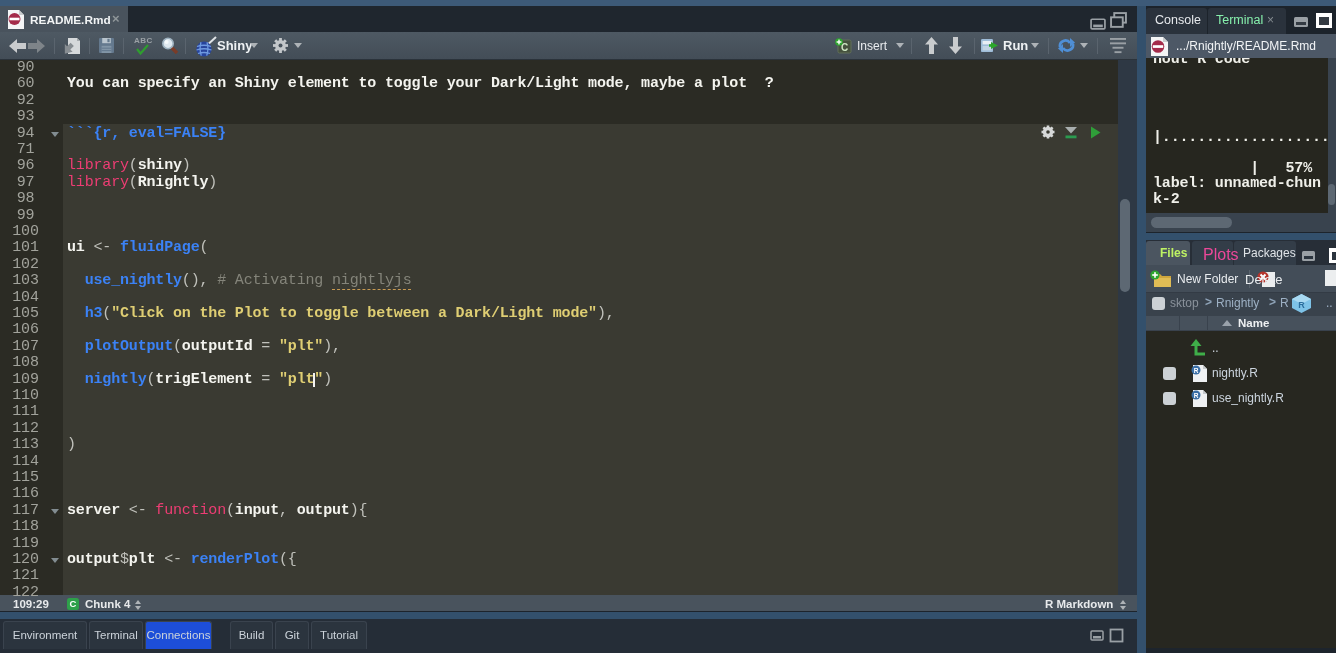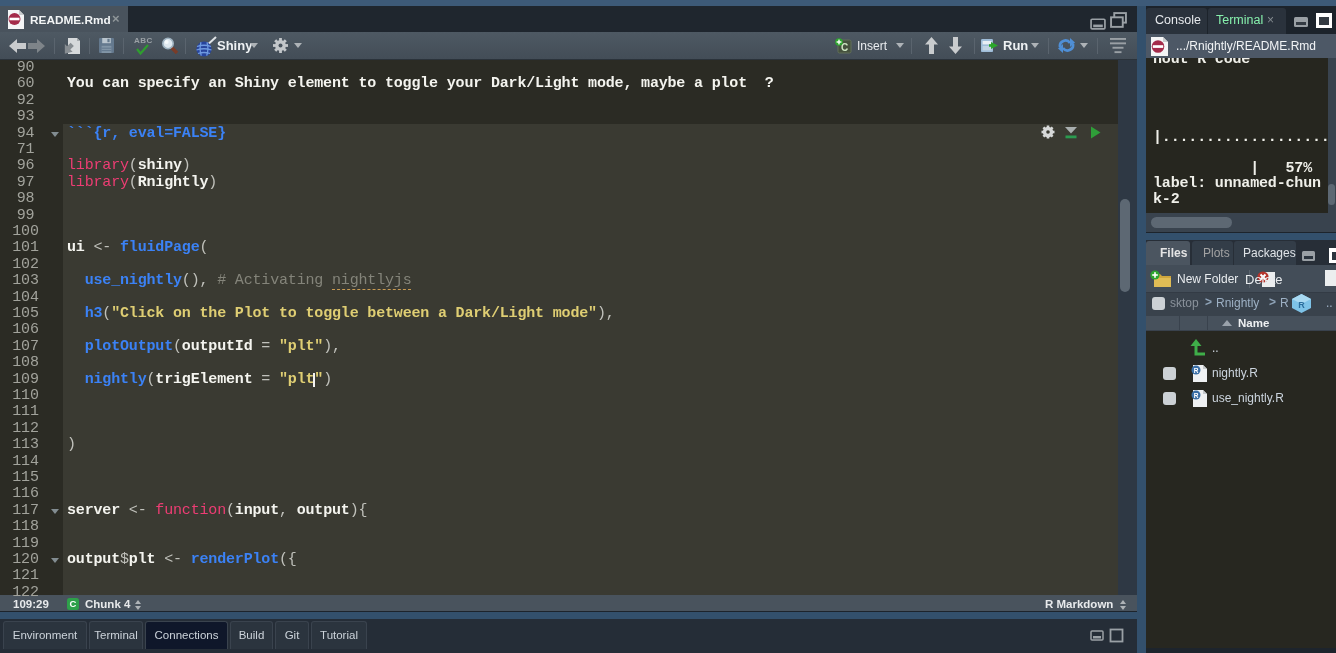--- a/index.html
+++ b/index.html
@@ -231,21 +231,21 @@
 <div class="a" style="left:13px;top:598px;font-size:11.5px;font-weight:bold;color:#e8eaec">109:29</div>
 <div class="a" style="left:67px;top:598px;width:12px;height:12px;background:#2ea04a;border-radius:2.5px;text-align:center;font-size:9.5px;line-height:12px;font-weight:bold;color:#fff">C</div>
 <div class="a" style="left:85px;top:598px;font-size:11.5px;font-weight:bold;color:#e8eaec">Chunk 4</div>
 <div class="a" style="left:135px;top:600px;width:0;height:0;border-left:3.5px solid transparent;border-right:3.5px solid transparent;border-bottom:4px solid #aeb3b7"></div>
 <div class="a" style="left:135px;top:606px;width:0;height:0;border-left:3.5px solid transparent;border-right:3.5px solid transparent;border-top:4px solid #aeb3b7"></div>
 <div class="a" style="left:1045px;top:598px;font-size:11.5px;font-weight:bold;color:#e8eaec">R Markdown</div>
 <div class="a" style="left:1120px;top:600px;width:0;height:0;border-left:3.5px solid transparent;border-right:3.5px solid transparent;border-bottom:4px solid #aeb3b7"></div>
 <div class="a" style="left:1120px;top:606px;width:0;height:0;border-left:3.5px solid transparent;border-right:3.5px solid transparent;border-top:4px solid #aeb3b7"></div>
 <div class="a" style="left:3px;top:621px;width:84px;height:28px;background:#2b343e;border:1px solid #3a434e;border-bottom:none;border-radius:3px 3px 0 0;text-align:center;font-size:11.5px;line-height:26px;color:#ccd3da">Environment</div>
 <div class="a" style="left:89px;top:621px;width:54px;height:28px;background:#2b343e;border:1px solid #3a434e;border-bottom:none;border-radius:3px 3px 0 0;text-align:center;font-size:11.5px;line-height:26px;color:#ccd3da">Terminal</div>
-<div class="a" style="left:145px;top:621px;width:83px;height:28px;background:#0f172a;border:1px solid #3a434e;border-bottom:none;border-radius:3px 3px 0 0;text-align:center;font-size:11.5px;line-height:26px;color:#ccd3da">Connections</div>
+<div class="a" style="left:145px;top:621px;width:67px;height:28px;background:#1d4ed8;border:1px solid #3a434e;border-bottom:none;border-radius:3px 3px 0 0;text-align:center;font-size:11.5px;line-height:26px;color:#ccd3da">Connections</div>
 <div class="a" style="left:230px;top:621px;width:43px;height:28px;background:#2b343e;border:1px solid #3a434e;border-bottom:none;border-radius:3px 3px 0 0;text-align:center;font-size:11.5px;line-height:26px;color:#ccd3da">Build</div>
 <div class="a" style="left:275px;top:621px;width:34px;height:28px;background:#2b343e;border:1px solid #3a434e;border-bottom:none;border-radius:3px 3px 0 0;text-align:center;font-size:11.5px;line-height:26px;color:#ccd3da">Git</div>
 <div class="a" style="left:311px;top:621px;width:56px;height:28px;background:#2b343e;border:1px solid #3a434e;border-bottom:none;border-radius:3px 3px 0 0;text-align:center;font-size:11.5px;line-height:26px;color:#ccd3da">Tutorial</div>
 <svg class="a" style="left:1090px;top:629px" width="14" height="13" viewBox="0 0 14 13">
 <rect x="1" y="2" width="12" height="9" rx="1" fill="none" stroke="#9aa0a5" stroke-width="1.5"></rect>
 <rect x="3" y="7" width="8" height="2.5" fill="#9aa0a5"></rect>
   </svg>
 <svg class="a" style="left:1109px;top:628px" width="15" height="15" viewBox="0 0 15 15">
 <rect x="1.5" y="1.5" width="12" height="12" fill="none" stroke="#9aa0a5" stroke-width="1.8"></rect>
   </svg>
@@ -263,22 +263,22 @@
 <svg class="a" style="left:1151px;top:37px" width="17" height="19" viewBox="0 0 17 19">
 <polygon points="0,0 12,0 17,5 17,19 0,19" fill="#f4f5f6"></polygon>
 <polygon points="12,0 17,5 12,5" fill="#c9ccce"></polygon>
 <circle cx="7" cy="9.5" r="6.3" fill="#a42b4a"></circle>
 <rect x="1.8" y="8.2" width="10.4" height="2.7" fill="#fff"></rect>
   </svg>
 <div class="a" style="left:1176px;top:39px;font-size:12px;color:#f2f4f6">.../Rnightly/README.Rmd</div>
 <div class="a" style="left:1146px;top:58px;width:182px;height:155px;overflow:hidden">
     <div class="con" style="position:absolute;left:7px;top:-6px">nout R code<br> <br> <br> <br> <br>|.....................<br> <br>           |   57%<br>label: unnamed-chun<br>k-2</div>
   </div>
-<div class="a" style="left:1160px;top:246px;font-size:12px;font-weight:bold;color:#e5e5e5">Files</div>
-<div class="a" style="left:1203px;top:246px;font-size:12px;color:#a3a3a3">Plots</div>
+<div class="a" style="left:1160px;top:246px;font-size:12px;font-weight:bold;color:#bef264">Files</div>
+<div class="a" style="left:1203px;top:246px;font-size:16px;color:#ec4899">Plots</div>
 <div class="a" style="left:1243px;top:246px;font-size:12px;color:#dfe3e7">Packages</div>
 <svg class="a" style="left:1301px;top:249px" width="15" height="14" viewBox="0 0 15 14">
 <rect x="1" y="2" width="13" height="10" rx="1.5" fill="#9aa0a5"></rect>
 <rect x="3" y="7" width="9" height="3" fill="#2b343e"></rect>
   </svg>
 <svg class="a" style="left:1327px;top:246px" width="19" height="18" viewBox="0 0 19 18">
 <rect x="2" y="2" width="16" height="15" fill="#fff"></rect>
 <rect x="5" y="6" width="10" height="8" fill="#2b343e"></rect>
   </svg>
 <svg class="a" style="left:1150px;top:270px" width="22" height="18" viewBox="0 0 22 18">

